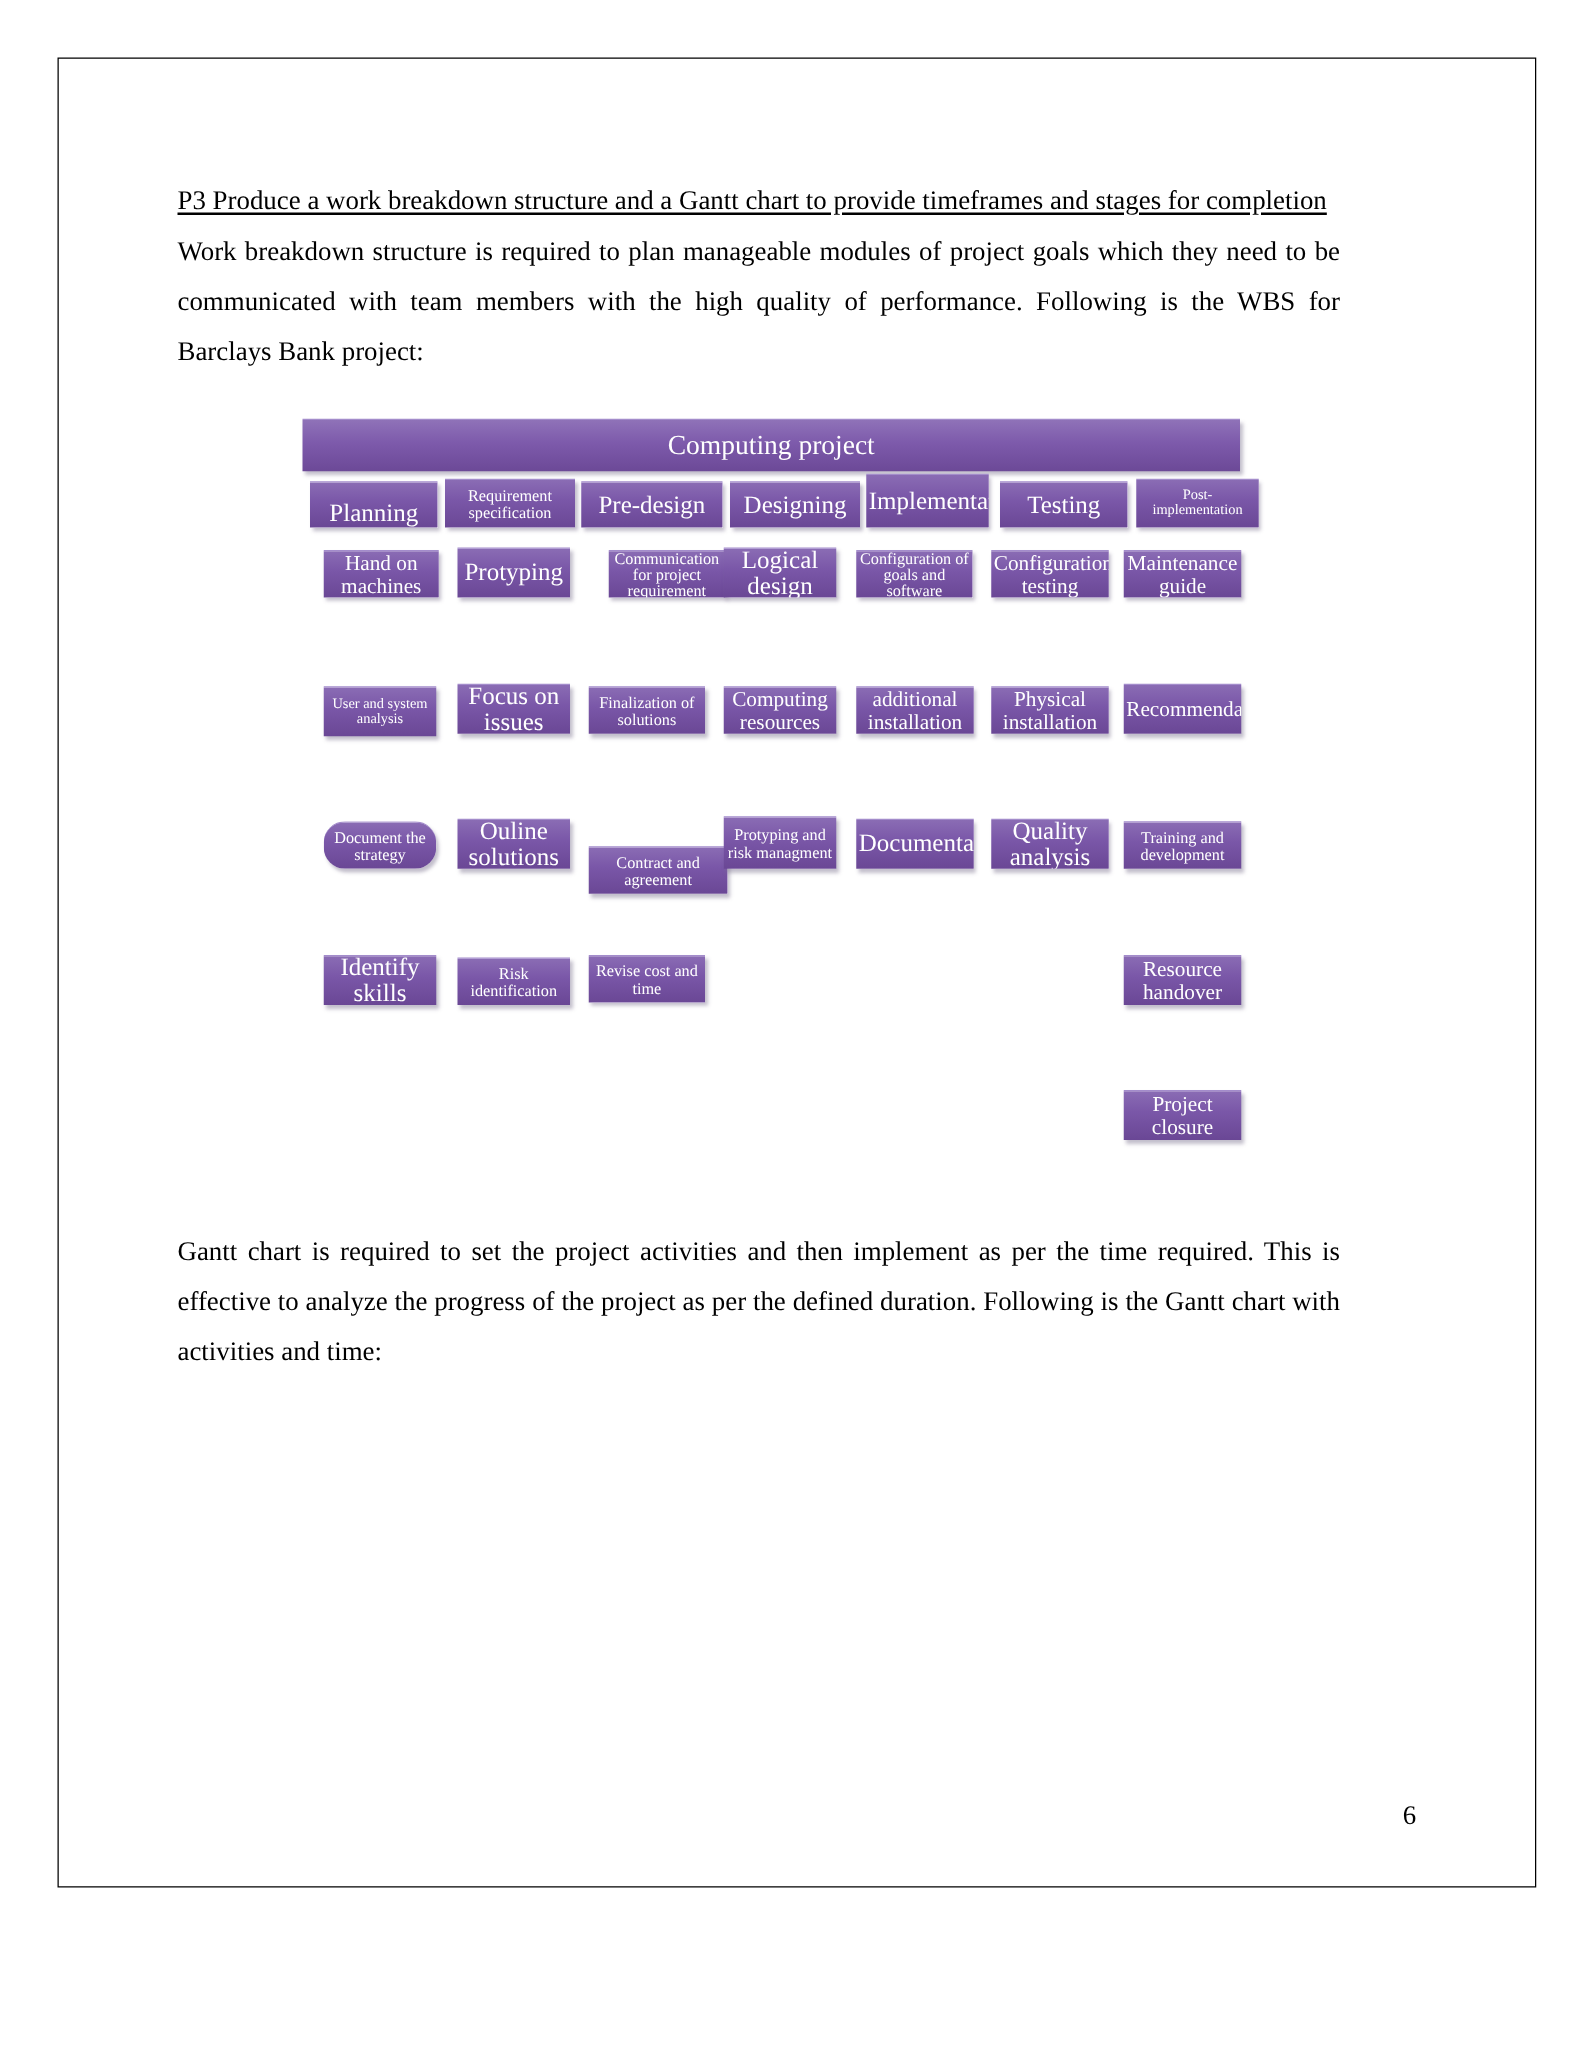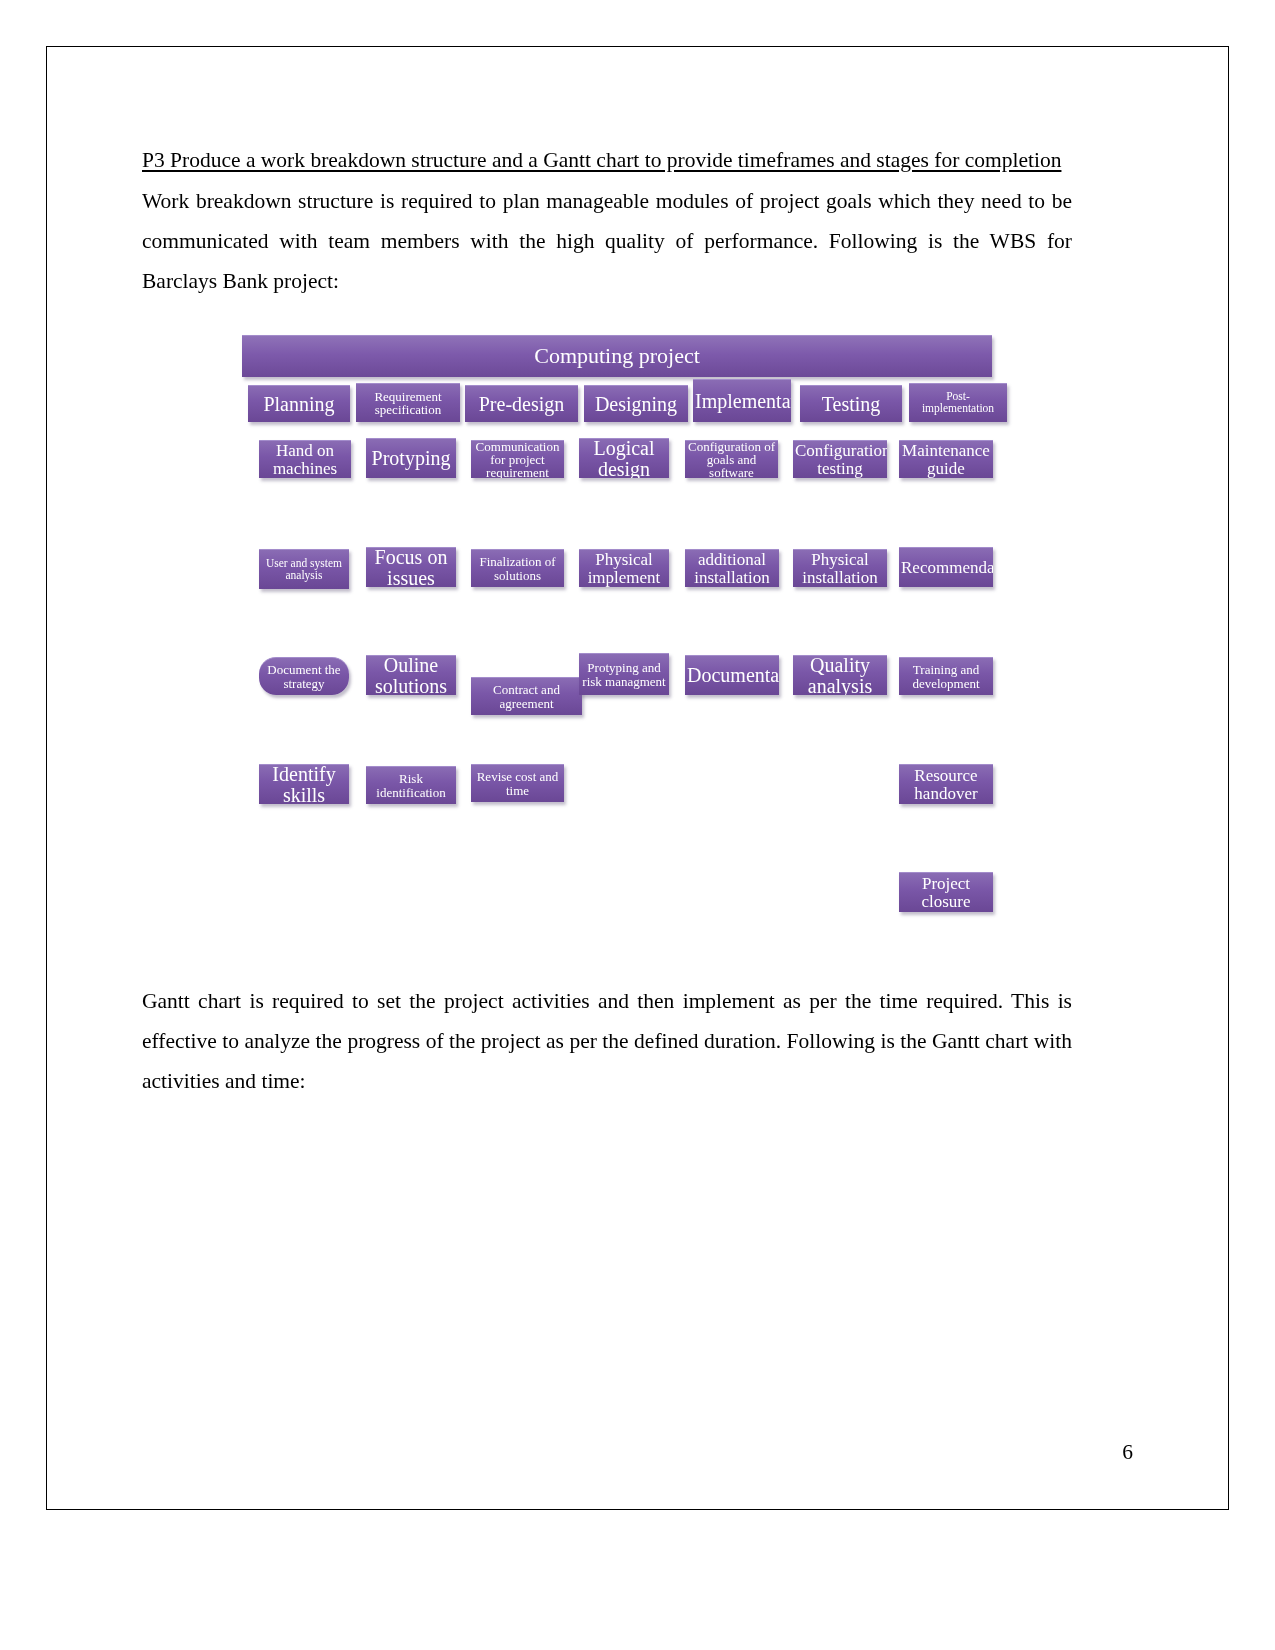--- a/index.html
+++ b/index.html
@@ -57,21 +57,21 @@
     <p class="heading">P3 Produce a work breakdown structure and a Gantt chart to provide timeframes and stages for completion</p>
     <p class="para">Work breakdown structure is required to plan manageable modules of project goals which they need to be communicated with team members with the high quality of performance. Following is the WBS for Barclays Bank project:</p>
 
     <div class="wbs">
       <div class="wbs-inner">
 
         <div class="box root">
           <span>Computing project</span>
         </div>
 
-        <div class="box fs-lg" style="left:6px;top:50px;width:102px;height:37px;">
+        <div class="box fs-lg" style="left:6px;top:50px;width:102px;height:37px;align-items:flex-end;">
           <span>Planning</span>
         </div>
         <div class="box fs-sm" style="left:114px;top:48px;width:104px;height:39px;">
           <span>Requirement specification</span>
         </div>
         <div class="box fs-lg" style="left:223px;top:50px;width:113px;height:37px;">
           <span>Pre-design</span>
         </div>
         <div class="box fs-lg" style="left:342px;top:50px;width:104px;height:37px;">
           <span>Designing</span>
@@ -85,21 +85,21 @@
         <div class="box fs-xs" style="left:667px;top:48px;width:98px;height:39px;">
           <span>Post-implementation</span>
         </div>
 
         <div class="box fs-md" style="left:17px;top:105px;width:92px;height:38px;">
           <span>Hand on machines</span>
         </div>
         <div class="box fs-lg" style="left:124px;top:103px;width:90px;height:40px;">
           <span>Protyping</span>
         </div>
-        <div class="box fs-sm" style="left:229px;top:105px;width:93px;height:38px;">
+        <div class="box fs-sm" style="left:245px;top:105px;width:93px;height:38px;">
           <span>Communication for project requirement</span>
         </div>
         <div class="box fs-lg" style="left:337px;top:103px;width:90px;height:40px;">
           <span>Logical design</span>
         </div>
         <div class="box fs-sm" style="left:443px;top:105px;width:93px;height:38px;">
           <span>Configuration of goals and software</span>
         </div>
         <div class="box fs-md" style="left:551px;top:105px;width:94px;height:38px;">
           <span>Configuration testing</span>
@@ -111,21 +111,21 @@
         <div class="box fs-xs" style="left:17px;top:214px;width:90px;height:40px;">
           <span>User and system analysis</span>
         </div>
         <div class="box fs-lg" style="left:124px;top:212px;width:90px;height:40px;">
           <span>Focus on issues</span>
         </div>
         <div class="box fs-sm" style="left:229px;top:214px;width:93px;height:38px;">
           <span>Finalization of solutions</span>
         </div>
         <div class="box fs-md" style="left:337px;top:214px;width:90px;height:38px;">
-          <span>Physical implement</span>
+          <span>Computing resources</span>
         </div>
         <div class="box fs-md" style="left:443px;top:214px;width:94px;height:38px;">
           <span>additional installation</span>
         </div>
         <div class="box fs-md" style="left:551px;top:214px;width:94px;height:38px;">
           <span>Physical installation</span>
         </div>
         <div class="box fs-md" style="left:657px;top:212px;width:94px;height:40px;">
           <span>Recommendations</span>
         </div>

